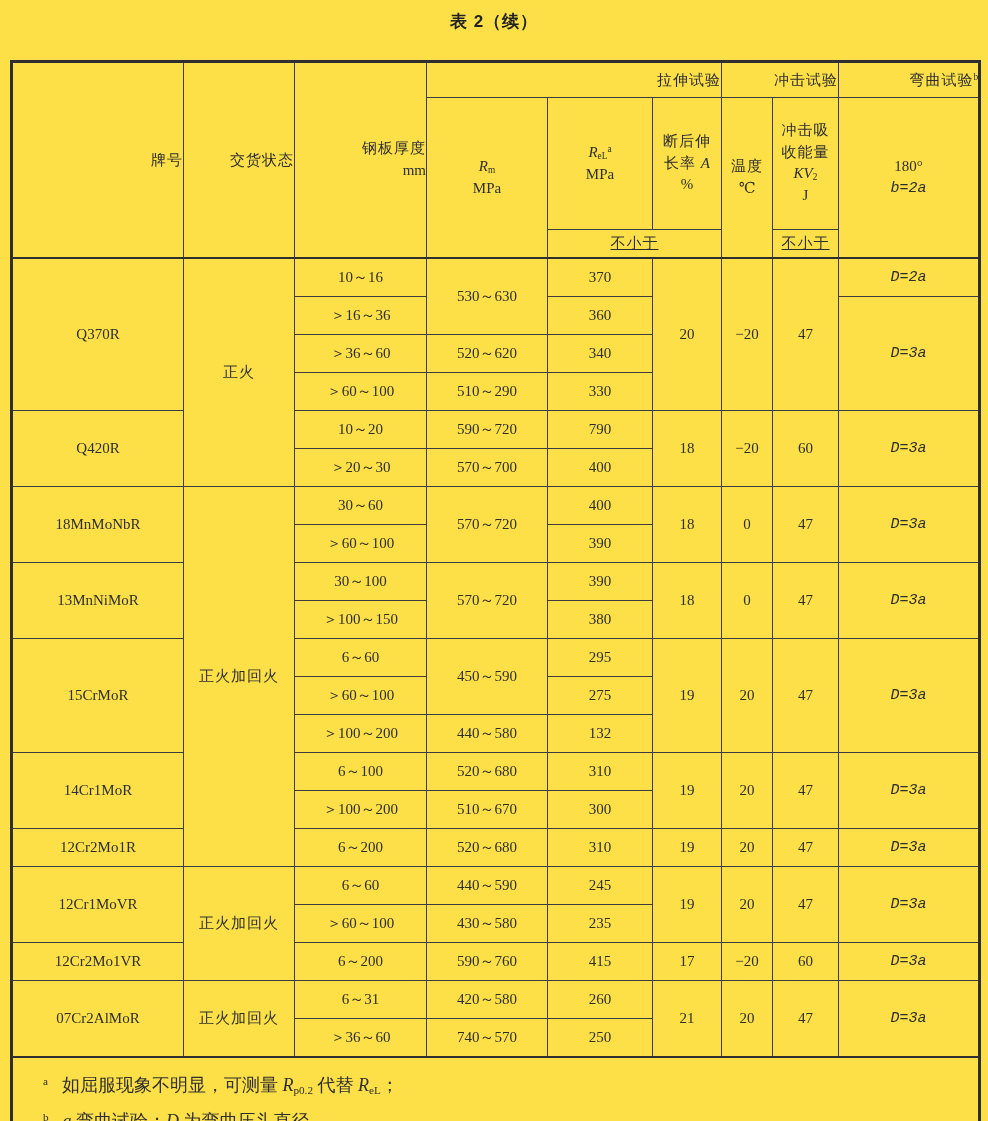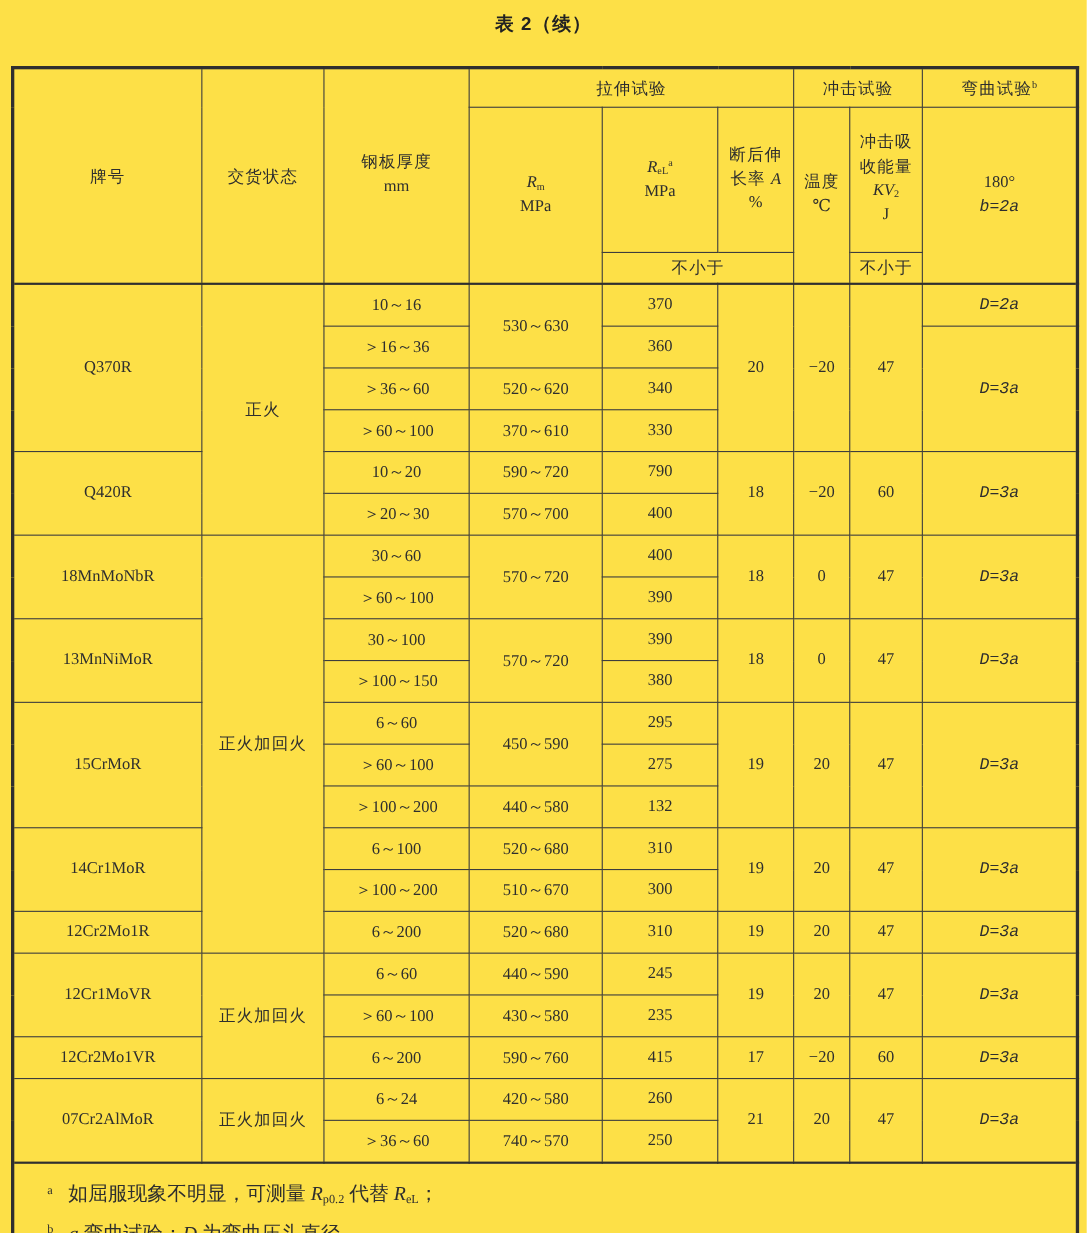--- a/index.html
+++ b/index.html
@@ -18,23 +18,23 @@
   table.spec {
     border-collapse: collapse; table-layout: fixed; width: 968px;
     border: 3px solid #2f2f2f;
   }
   .spec th, .spec td {
     border: 1px solid #3d3d3d;
     text-align: center; vertical-align: middle;
     font-weight: normal; font-size: 15px; color:#2e2e2e;
     padding: 0; overflow: hidden;
   }
-  .spec thead tr.hr1 th { height: 34px; }
+  .spec thead tr.hr1 th { height: 34px; text-align: right; }
   .spec thead tr.hr2 th { height: 131px; }
-  .spec thead tr.hr3 th { height: 27px; }
+  .spec thead tr.hr3 th { height: 27px; text-decoration: underline; }
   .spec thead { border-bottom: 2px solid #2f2f2f; }
   .spec tbody td { height: 37px; }
   .spec tfoot { border-top: 2px solid #2f2f2f; }
   .spec tfoot td { text-align: left; padding: 9px 12px 9px 30px; height: 52px; vertical-align: middle; }
   .math, .it { font-style: italic; font-family: Liberation Mono, monospace; }
   sub { font-size: 0.62em; vertical-align: -0.25em; }
   sup { font-size: 0.62em; vertical-align: 0.55em; }
   .hline { line-height: 1.45; }
   .fn { font-size: 18px; line-height: 2.0; color:#2e2e2e; }
   .fn sup { margin-right: 14px; }
@@ -122,21 +122,21 @@
         <td>360</td>
         <td rowspan="3" class="math">D=3a</td>
       </tr>
       <tr>
         <td>＞36～60</td>
         <td>520～620</td>
         <td>340</td>
       </tr>
       <tr>
         <td>＞60～100</td>
-        <td>370～610</td>
+        <td>510～290</td>
         <td>330</td>
       </tr>
       <tr>
         <td rowspan="2">Q420R</td>
         <td>10～20</td>
         <td>590～720</td>
         <td>790</td>
         <td rowspan="2">18</td>
         <td rowspan="2">−20</td>
         <td rowspan="2">60</td>
@@ -242,21 +242,21 @@
         <td>590～760</td>
         <td>415</td>
         <td>17</td>
         <td>−20</td>
         <td>60</td>
         <td class="math">D=3a</td>
       </tr>
       <tr>
         <td rowspan="2">07Cr2AlMoR</td>
         <td rowspan="2" class="cjk">正火加回火</td>
-        <td>6～24</td>
+        <td>6～31</td>
         <td>420～580</td>
         <td>260</td>
         <td rowspan="2">21</td>
         <td rowspan="2">20</td>
         <td rowspan="2">47</td>
         <td rowspan="2" class="math">D=3a</td>
       </tr>
       <tr>
         <td>＞36～60</td>
         <td>740～570</td>

